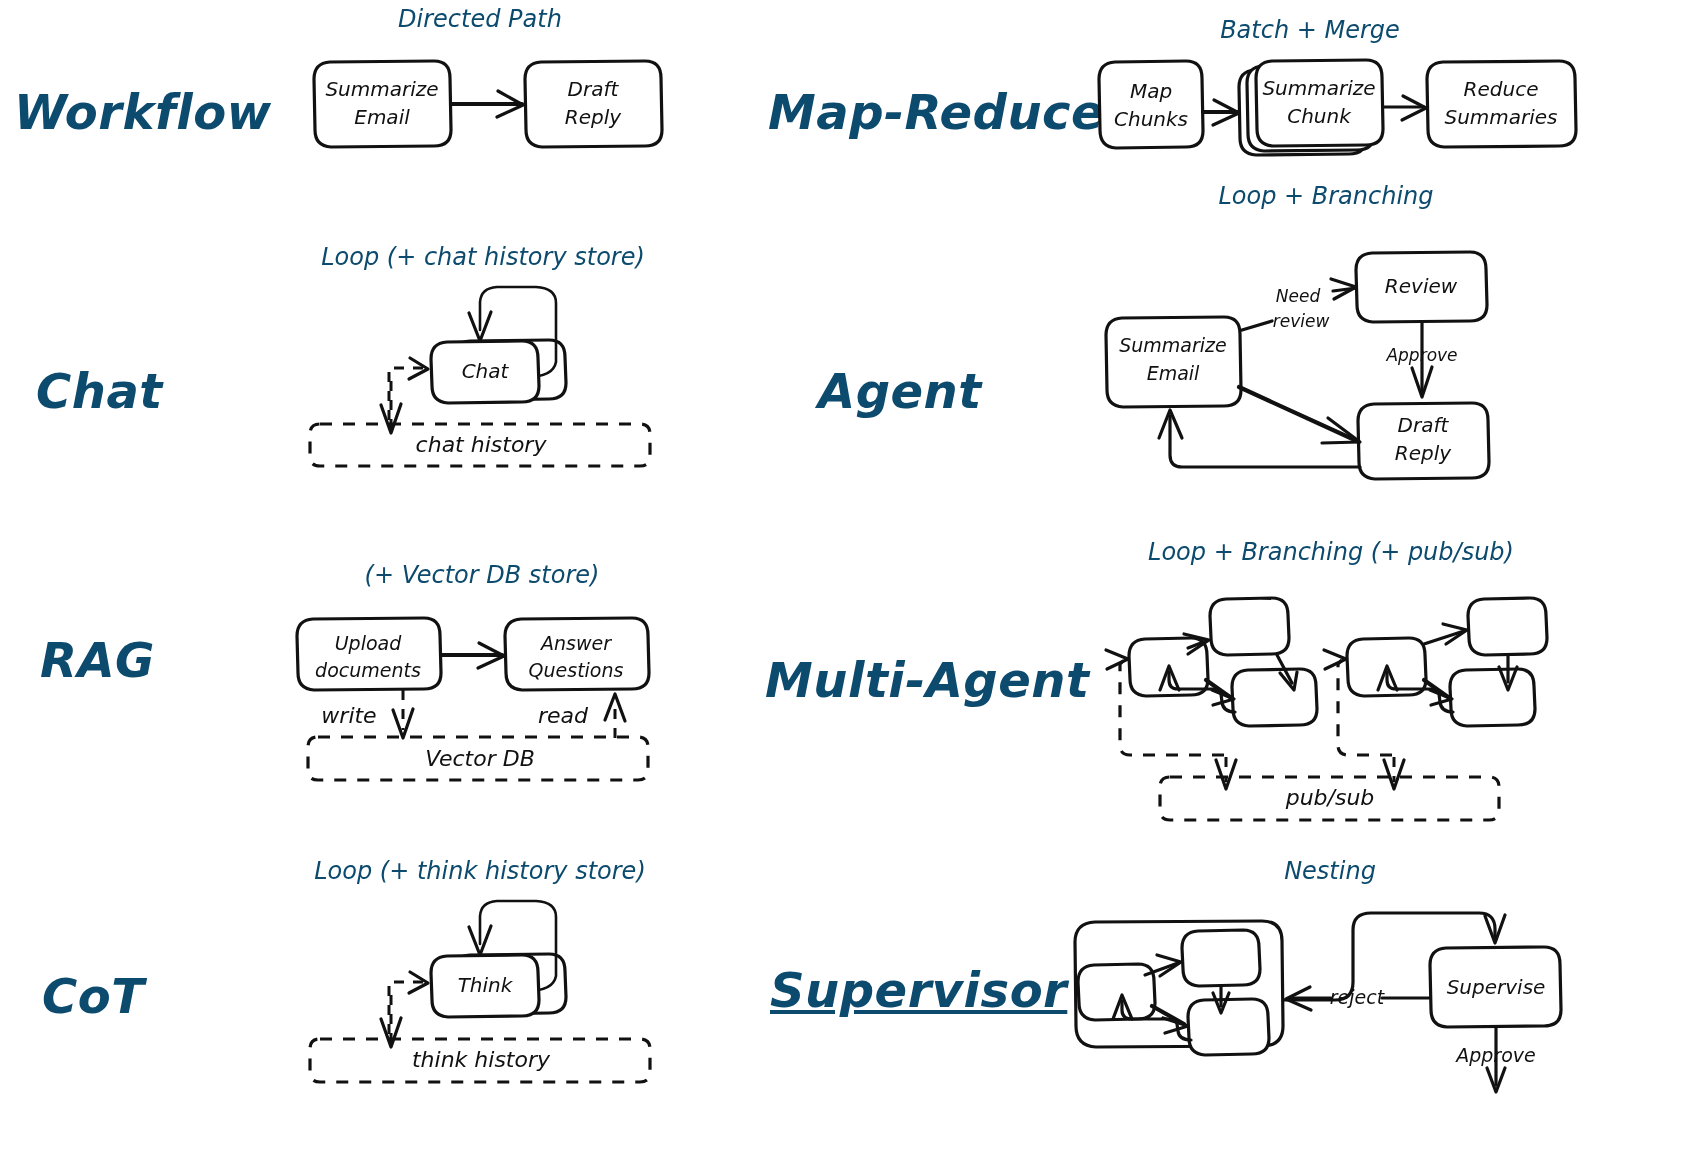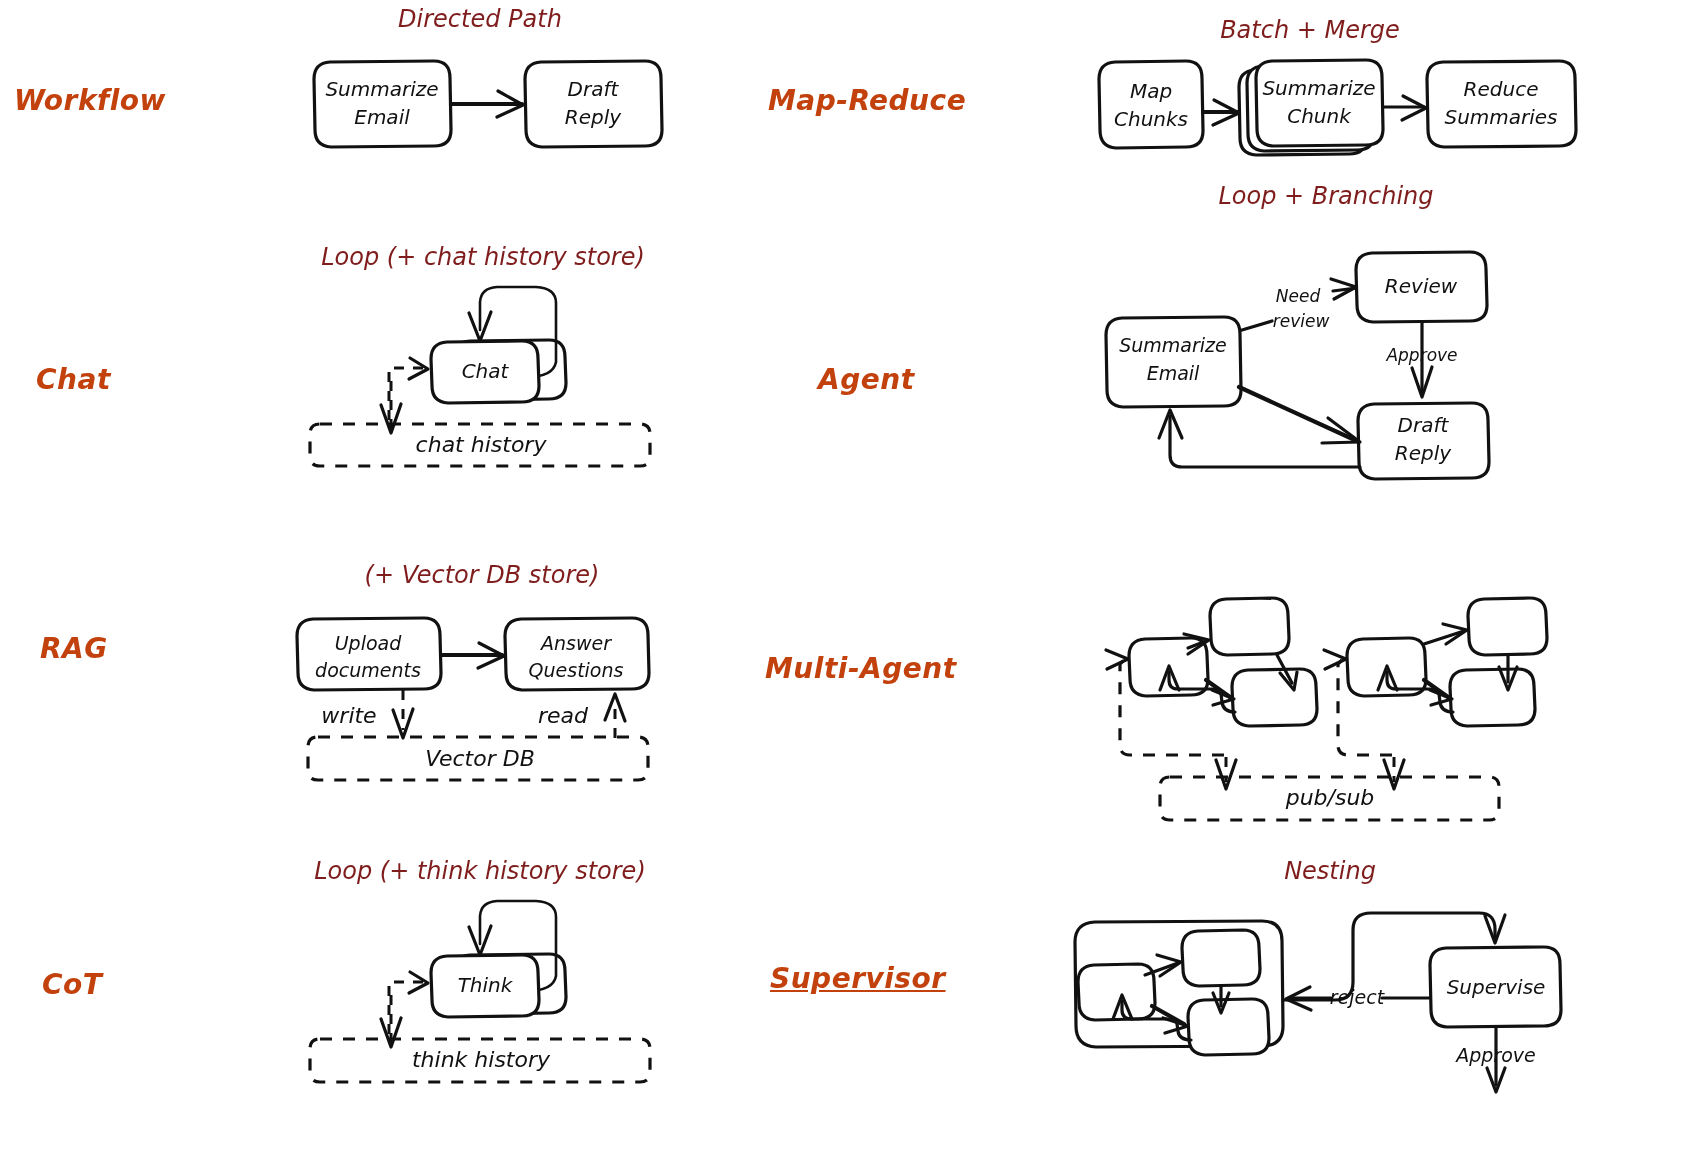--- a/index.html
+++ b/index.html
@@ -7,27 +7,27 @@
   body{
     width:1681px;height:1170px;position:relative;overflow:hidden;
     font-family:"DejaVu Sans","Liberation Sans",sans-serif;
     color:#1a1a1a;
   }
   .canvas{position:absolute;inset:0;}
   svg.layer{position:absolute;left:0;top:0;width:1681px;height:1170px;overflow:visible;}
   .rowlabel{
     position:absolute;
     font-family:"DejaVu Sans","Liberation Sans",sans-serif;
-    font-size:28px;font-weight:600;font-style:italic;
-    letter-spacing:0.5px;color:#c2410c;white-space:nowrap;
+    font-size:48px;font-weight:600;font-style:italic;
+    letter-spacing:0.5px;color:#0c4a6e;white-space:nowrap;
   }
   .caption{
     position:absolute;
     font-family:"DejaVu Sans","Liberation Sans",sans-serif;
-    font-size:24px;font-style:italic;color:#7f1d1d;white-space:nowrap;
+    font-size:24px;font-style:italic;color:#0c4a6e;white-space:nowrap;
     transform:translateX(-50%);
   }
   .nodetext{
     font-family:"DejaVu Sans","Liberation Sans",sans-serif;
     font-size:20px;font-style:italic;fill:#111;
     text-anchor:middle;dominant-baseline:middle;
   }
   .nodetext.sm{font-size:19px;}
   .edgelabel{
     font-family:"DejaVu Sans","Liberation Sans",sans-serif;
@@ -60,20 +60,21 @@
   <div class="rowlabel" style="left:768px;top:84px;text-align:right;">Map-Reduce</div>
   <div class="rowlabel" style="left:818px;top:363px;">Agent</div>
   <div class="rowlabel" style="left:765px;top:652px;">Multi-Agent</div>
   <div class="rowlabel" style="left:770px;top:962px;text-decoration:underline;">Supervisor</div>
 
   <div class="caption" style="left:480px;top:5px;">Directed Path</div>
   <div class="caption" style="left:1310px;top:16px;">Batch + Merge</div>
   <div class="caption" style="left:483px;top:243px;">Loop (+ chat history store)</div>
   <div class="caption" style="left:1326px;top:182px;">Loop + Branching</div>
   <div class="caption" style="left:482px;top:561px;">(+ Vector DB store)</div>
+  <div class="caption" style="left:1331px;top:538px;">Loop + Branching (+ pub/sub)</div>
   <div class="caption" style="left:480px;top:857px;">Loop (+ think history store)</div>
   <div class="caption" style="left:1330px;top:857px;">Nesting</div>
 
   <svg class="layer" viewBox="0 0 1681 1170">
 
     <g>
       <path class="sk" d="M330 62 L434 61 Q450 61 450 78 L451 130 Q451 146 434 146 L331 147 Q315 146 315 130 L314 79 Q314 63 330 62 Z"></path>
       <text class="nodetext" x="382" y="90">Summarize</text>
       <text class="nodetext" x="382" y="118">Email</text>
 

